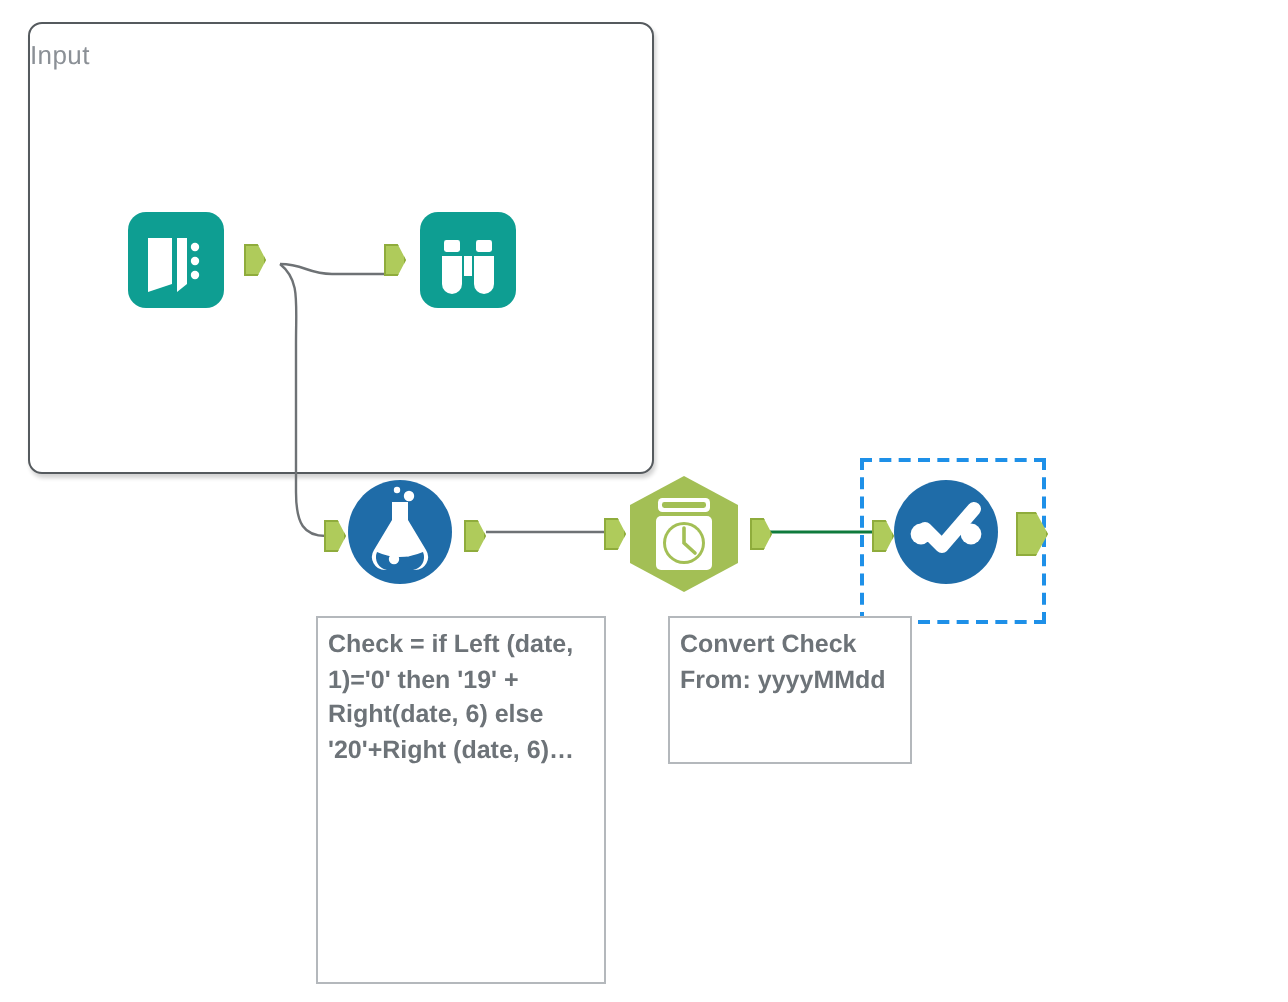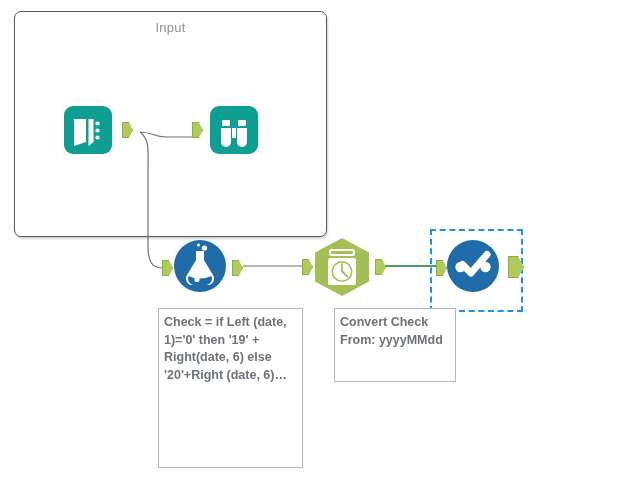--- a/index.html
+++ b/index.html
@@ -20,21 +20,21 @@
     position:absolute;
     border:1.5px solid #555a5e;
     border-radius:7px;
     background:#ffffff;
     box-sizing:border-box;
     box-shadow:1px 2px 2px rgba(0,0,0,0.18);
   }
   .container-label{
     position:absolute;
     top:8px;left:0;width:100%;
-    text-align:center;
+    text-align:left;
     font-size:13px;
     color:#8b9096;
     font-family:"Liberation Sans", sans-serif;
     letter-spacing:.2px;
   }
 
   
   .node{position:absolute;}
 
   .sq-tool{
@@ -182,17 +182,17 @@
     <div class="circ-tool" style="left:11px;top:0px;">
       <svg width="52" height="52" viewBox="0 0 52 52">
         <circle cx="13.5" cy="27" r="5.2" fill="#ffffff"></circle>
         <circle cx="38.5" cy="27" r="5.2" fill="#ffffff"></circle>
         <path d="M15.5 24.5 L24 33 L40 14.5" stroke="#ffffff" stroke-width="7" fill="none" stroke-linecap="round" stroke-linejoin="round"></path>
       </svg>
     </div>
     <div class="anchor out big" style="left:72px;top:16px;"></div>
   </div>
 
-  <div class="annotation" style="left:158px;top:308px;width:145px;height:160px;">Check = if Left (date, 1)='0' then '19' + Right(date, 6) else '20'+Right (date, 6)…</div>
+  <div class="annotation" style="left:158px;top:308px;width:145px;height:184px;">Check = if Left (date, 1)='0' then '19' + Right(date, 6) else '20'+Right (date, 6)…</div>
 
   <div class="annotation" style="left:294px;top:308px;width:122px;height:74px;margin-left:40px;">Convert Check From: yyyyMMdd</div>
 
 </div>
 
 </body></html>

